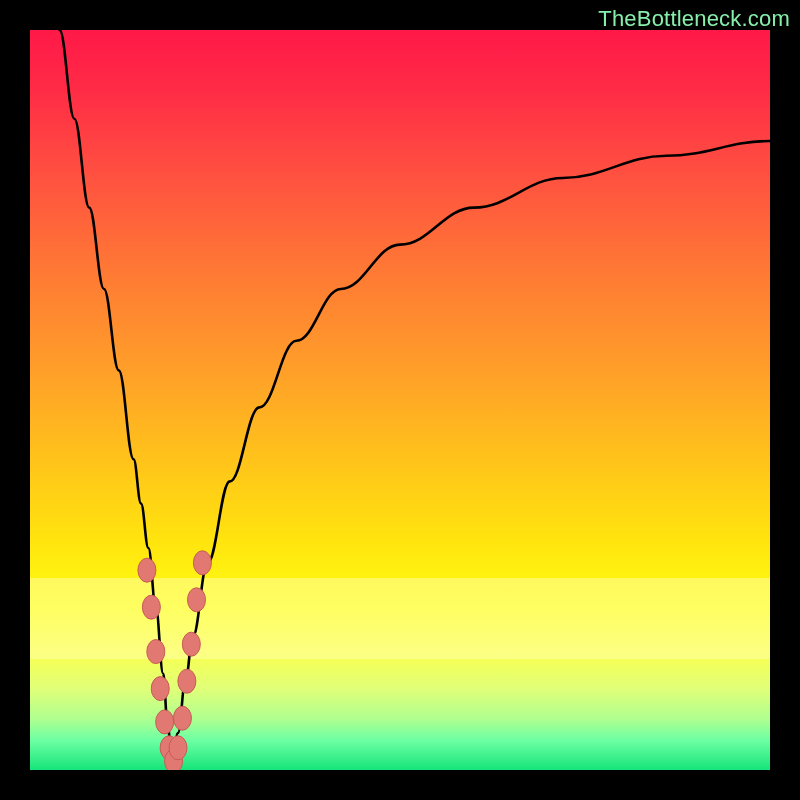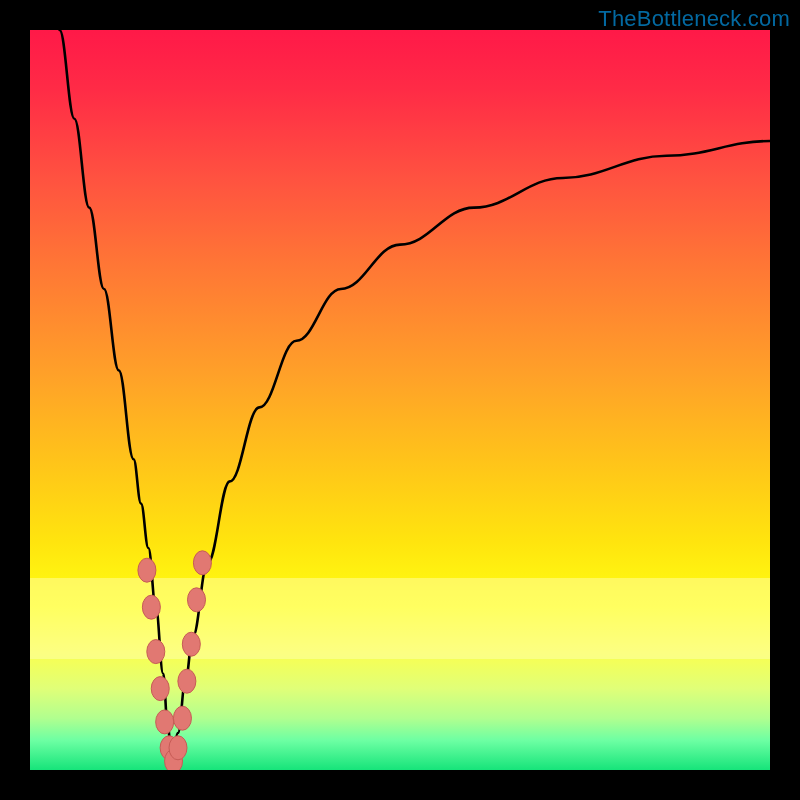--- a/index.html
+++ b/index.html
@@ -53,21 +53,21 @@
     position: absolute;
     left: 0;
     top: 0;
     width: 740px;
     height: 740px;
   }
   .watermark {
     position: absolute;
     top: 6px;
     right: 10px;
-    color: #0369a1;
+    color: #86efac;
     font-size: 22px;
     letter-spacing: 0.2px;
     user-select: none;
   }
 </style>
 </head>
 <body>
 
 <div class="frame">
 

